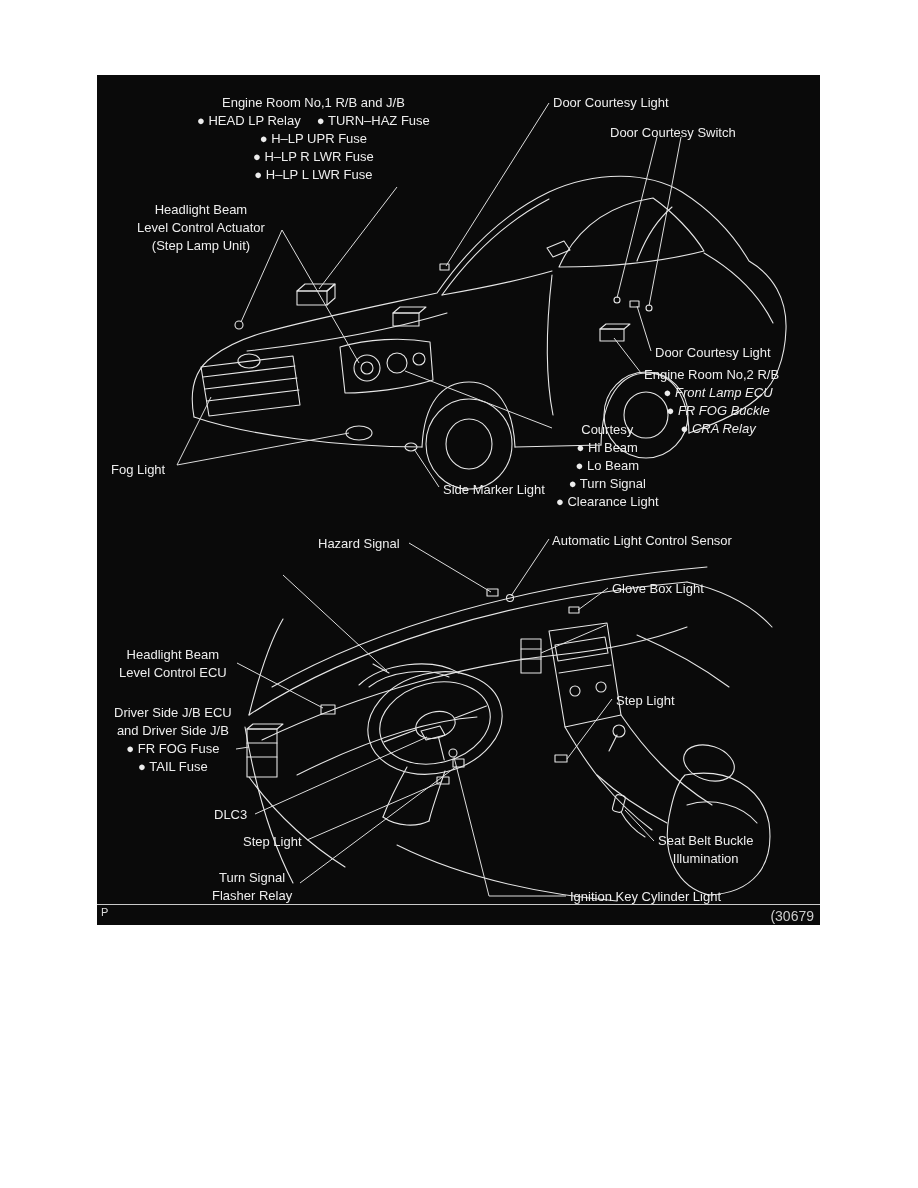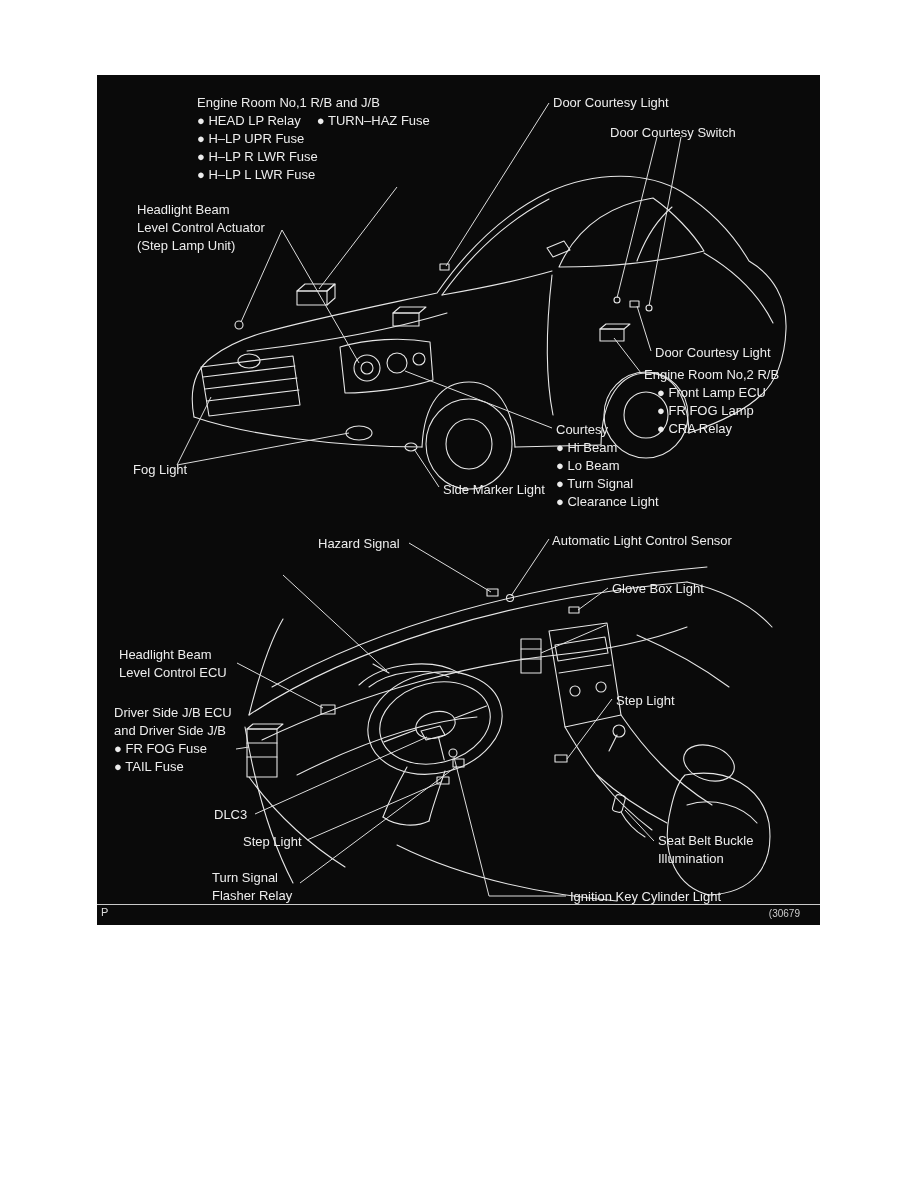--- a/index.html
+++ b/index.html
@@ -1,25 +1,25 @@
 <!DOCTYPE html>
 <html><head>
 <meta charset="utf-8">
 <style>
   html,body{margin:0;padding:0;background:#ffffff;}
   .page{position:relative;width:918px;height:1188px;background:#ffffff;overflow:hidden;
         font-family:"Liberation Sans", sans-serif;}
-  .panel{position:absolute;left:97px;top:75px;width:723px;height:850px;background:#0a0a0a;overflow:hidden;}
+  .panel{position:absolute;left:97px;top:75px;width:723px;height:850px;background:#0a0a0a;overflow:hidden;text-align:center;}
   .art{position:absolute;left:0;top:0;width:723px;height:850px;}
   .label{position:absolute;color:#ededed;font-size:13px;line-height:18px;white-space:nowrap;}
-  .label .ind{padding-left:13px;}
+  .label .ind{padding-left:13px;font-style:italic;}
   .gap{margin-left:16px;}
   .footer-line{position:absolute;left:0;right:0;top:829px;height:1px;background:#c9c9c9;}
   .footer-left{position:absolute;left:4px;top:831px;font-size:11px;color:#dddddd;}
-  .footer-right{position:absolute;right:20px;top:833px;font-size:10px;color:#cccccc;}
+  .footer-right{position:absolute;right:6px;top:833px;font-size:14px;color:#cccccc;}
 </style>
 </head>
 <body>
 
 <div class="page">
   <div class="panel">
 
     <svg class="art" viewBox="0 0 723 850">
 
       <g fill="none" stroke="#e6e6e6" stroke-width="1.1" stroke-linecap="round" stroke-linejoin="round">
@@ -184,33 +184,33 @@
       <div>Headlight Beam</div>
       <div>Level Control Actuator</div>
       <div>(Step Lamp Unit)</div>
     </div>
 
     <div class="label" style="left:558px;top:269px">Door Courtesy Light</div>
 
     <div class="label" style="left:547px;top:291px">
       <div>Engine Room No,2 R/B</div>
       <div class="ind">● Front Lamp ECU</div>
-      <div class="ind">● FR FOG Lamp</div>
+      <div class="ind">● FR FOG Buckle</div>
       <div class="ind">● CRA Relay</div>
     </div>
 
     <div class="label" style="left:459px;top:346px">
       <div>Courtesy</div>
       <div>● Hi Beam</div>
       <div>● Lo Beam</div>
       <div>● Turn Signal</div>
       <div>● Clearance Light</div>
     </div>
 
-    <div class="label" style="left:36px;top:386px">Fog Light</div>
+    <div class="label" style="left:14px;top:386px">Fog Light</div>
 
     <div class="label" style="left:346px;top:406px">Side Marker Light</div>
 
     <div class="label" style="left:221px;top:460px">Hazard Signal</div>
 
     <div class="label" style="left:455px;top:457px">Automatic Light Control Sensor</div>
 
 
     <div class="label" style="left:515px;top:505px">Glove Box Light</div>
 

